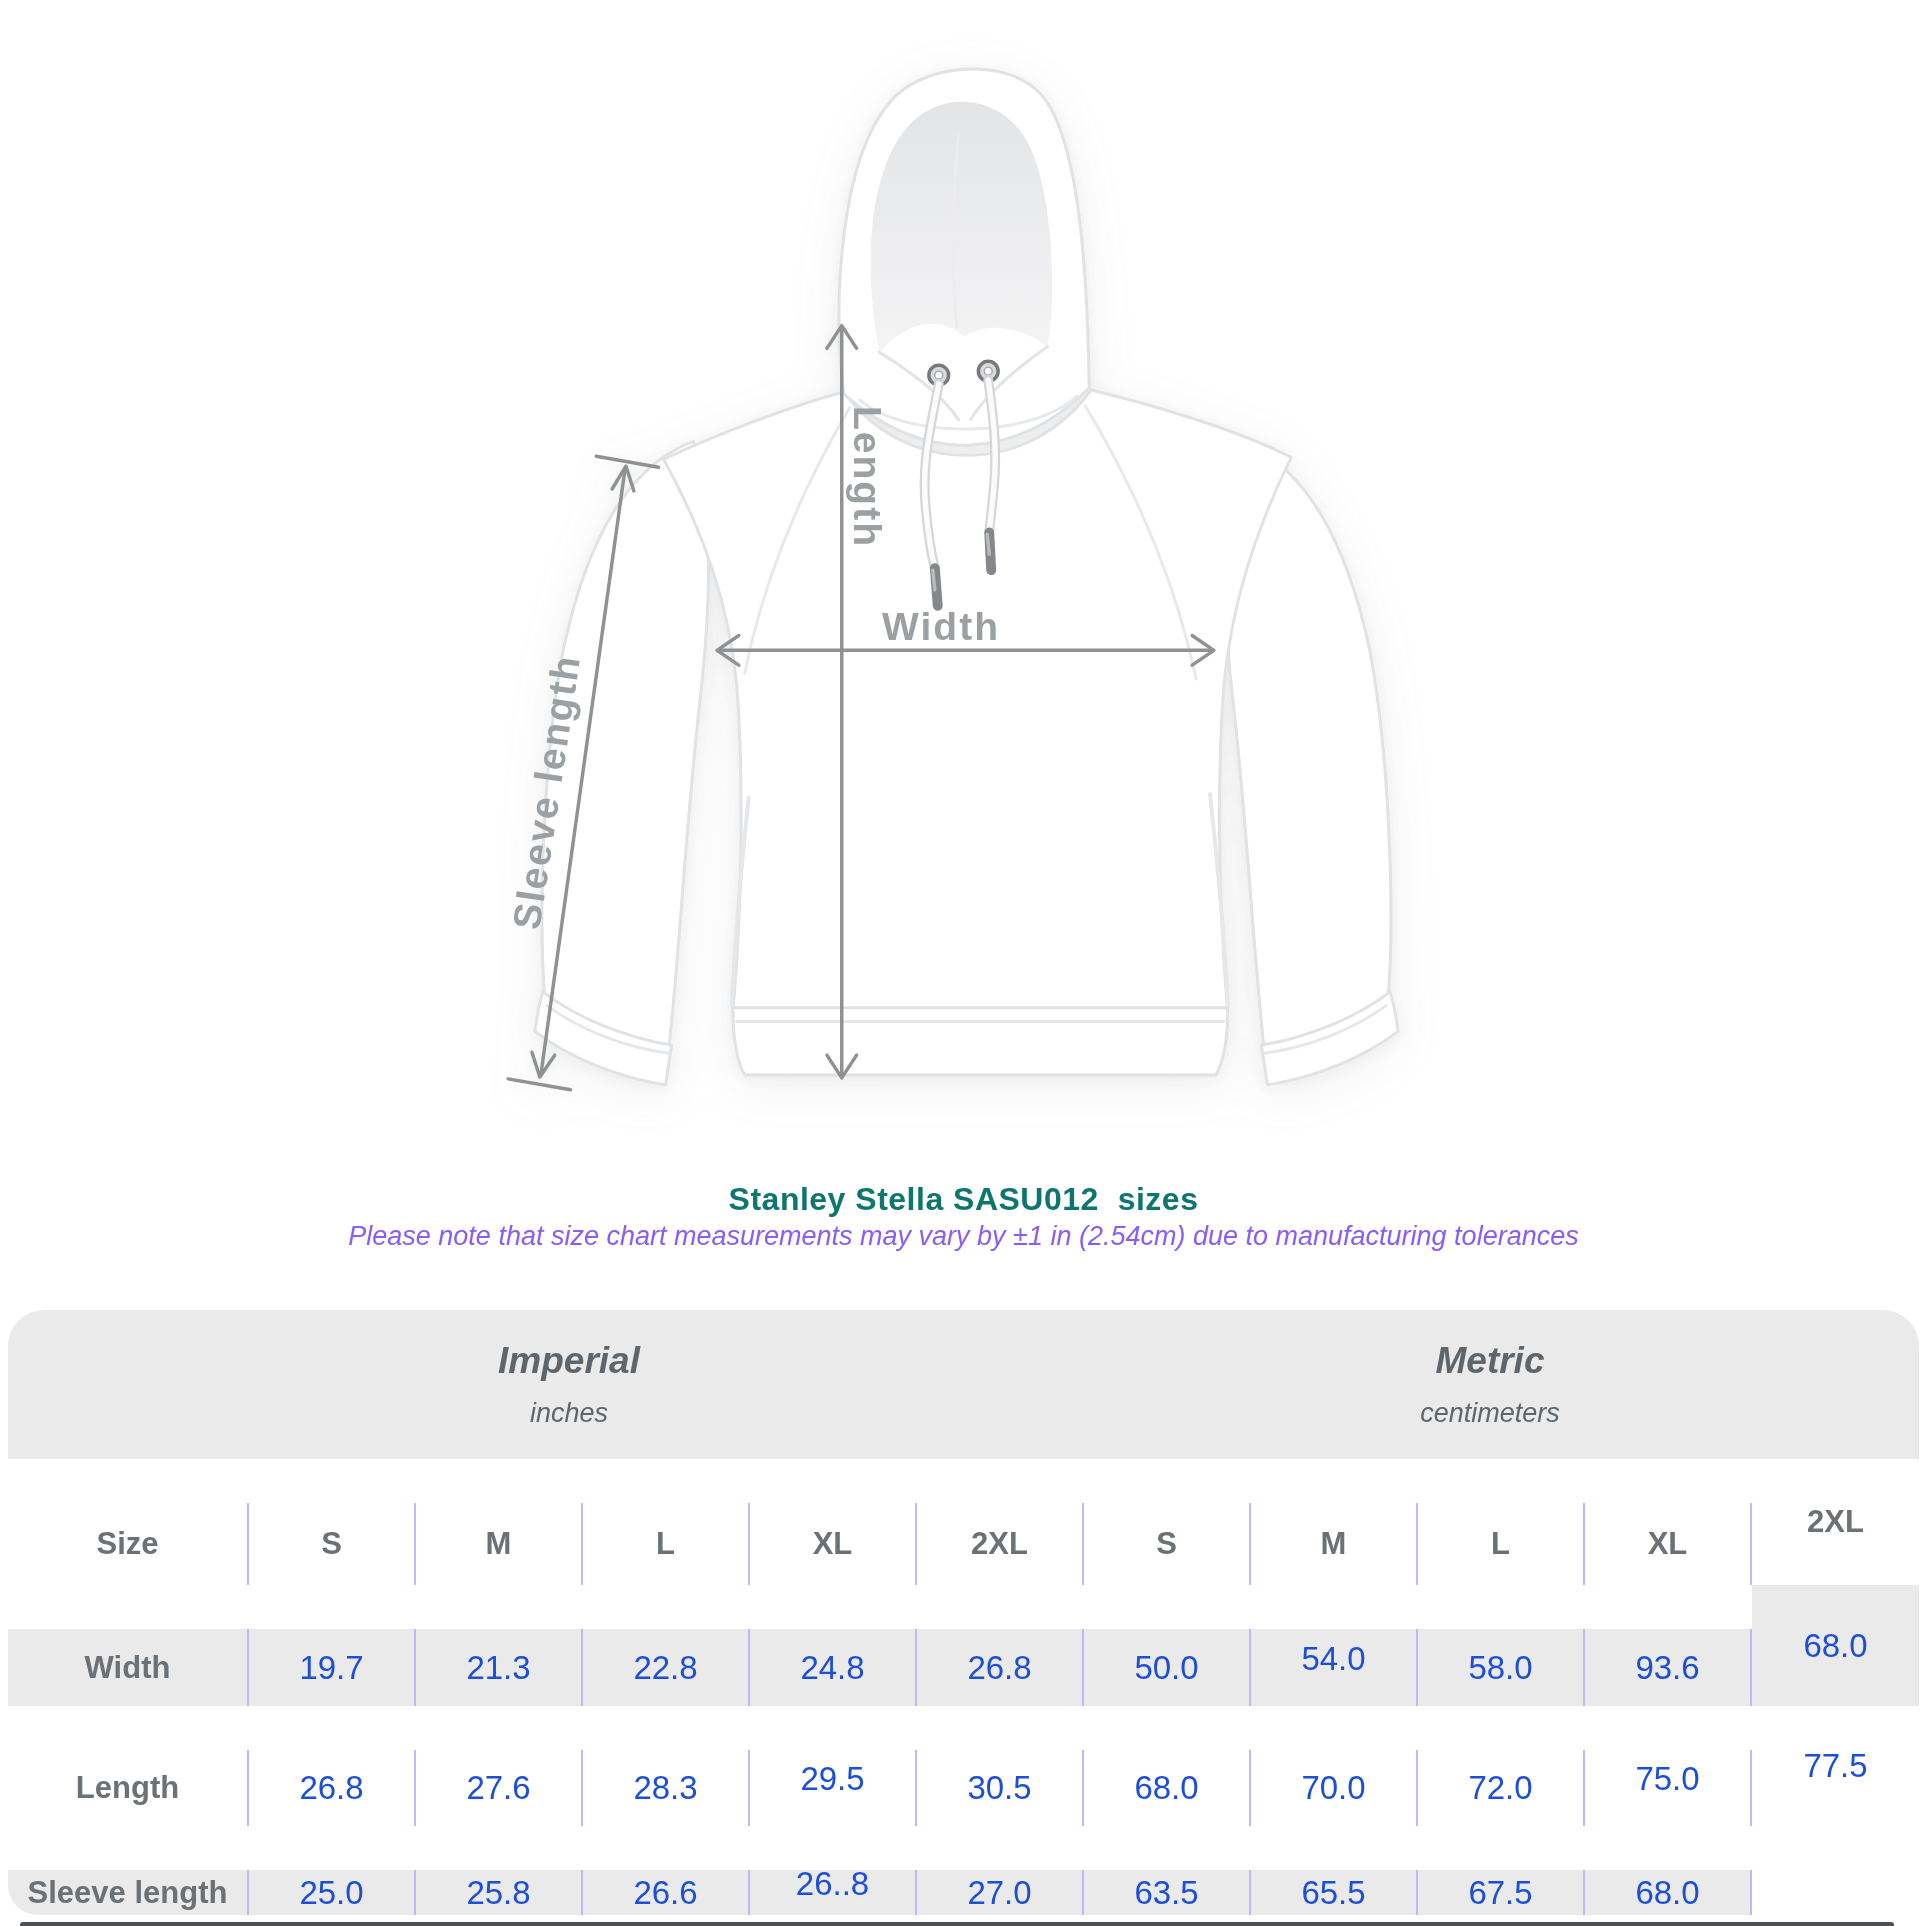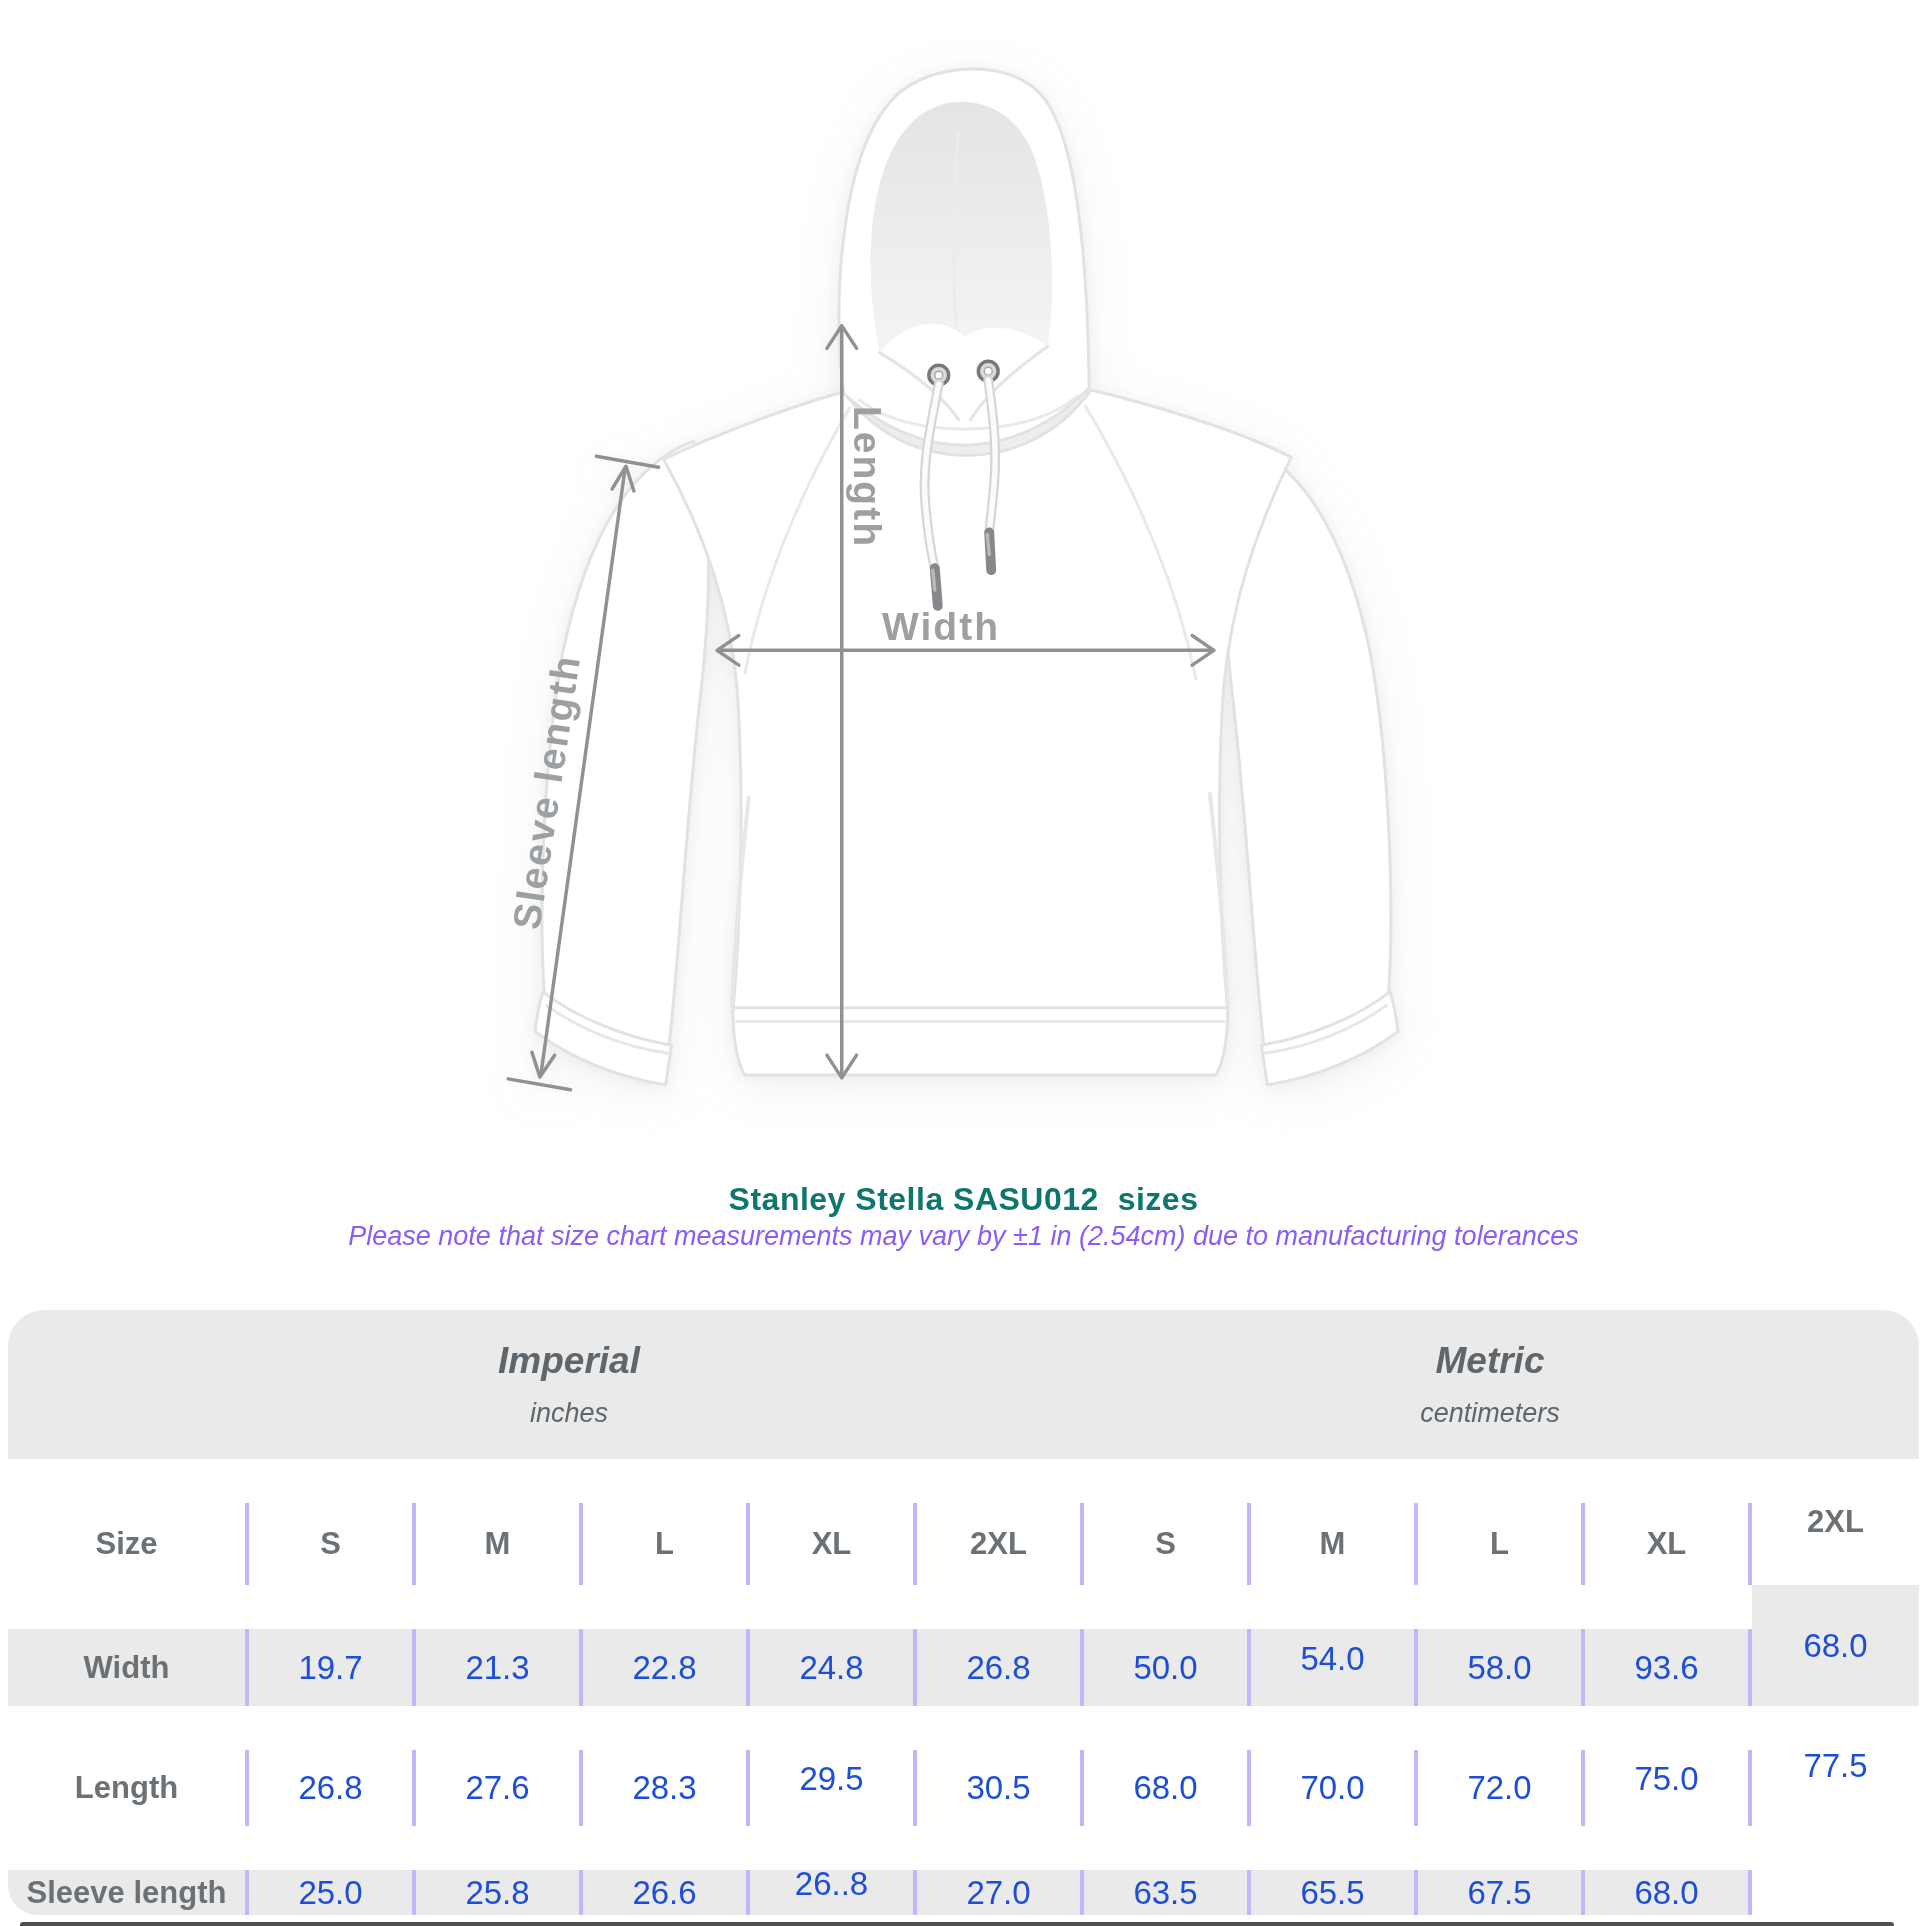--- a/index.html
+++ b/index.html
@@ -39,21 +39,21 @@
   .unit-imperial{left:561px;}
   .unit-metric{left:1482px;}
   .unit-title{font-size:37px;font-weight:bold;font-style:italic;color:#5f666b;}
   .unit-sub{font-size:27px;font-style:italic;color:#5f666b;}
   .grid{
     display:grid;width:100%;
     grid-template-columns:241px repeat(10,1fr);
     grid-template-rows:126px 121px 120px 90px;
   }
   .cell{display:flex;align-items:center;justify-content:center;}
-  .sep{border-right:4px solid #c4b5fd;margin-top:44px;}
+  .sep{border-right:2px solid #c4b5fd;margin-top:44px;}
   .r1,.r3{background:#eaeaea;}
   .head,.rowlab{font-size:31px;font-weight:bold;color:#6b7175;}
   .val{font-size:33px;color:#1d4ed8;}
   .up{padding-bottom:18px;}
   
   .bottom-bar{
     position:absolute;left:20px;top:1922px;width:1874px;height:5px;
     background:#4e5052;border-radius:3px 3px 0 0;
   }
 </style>

